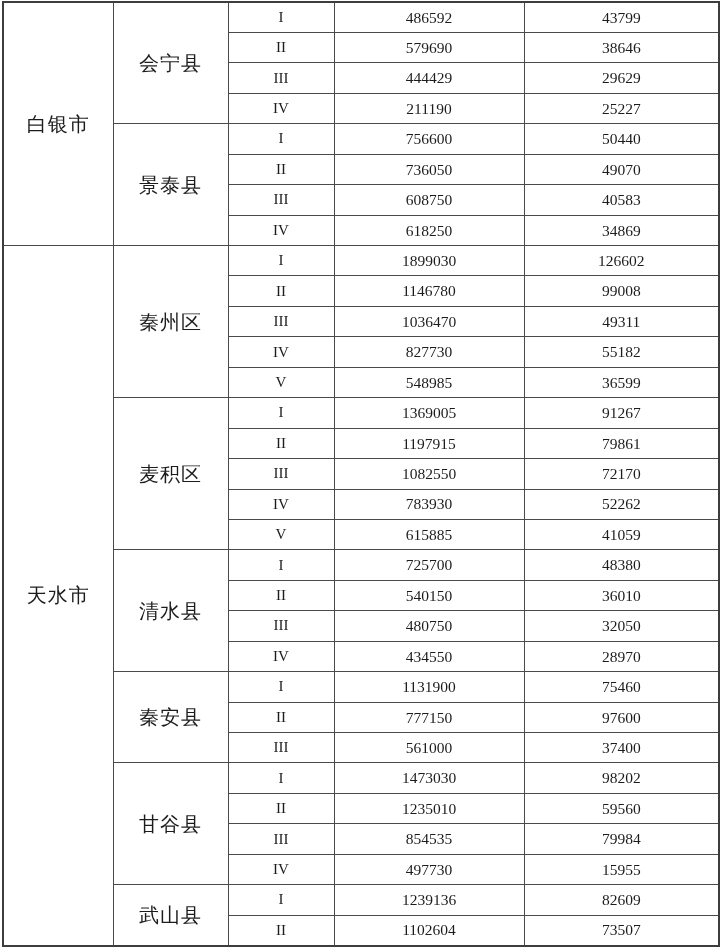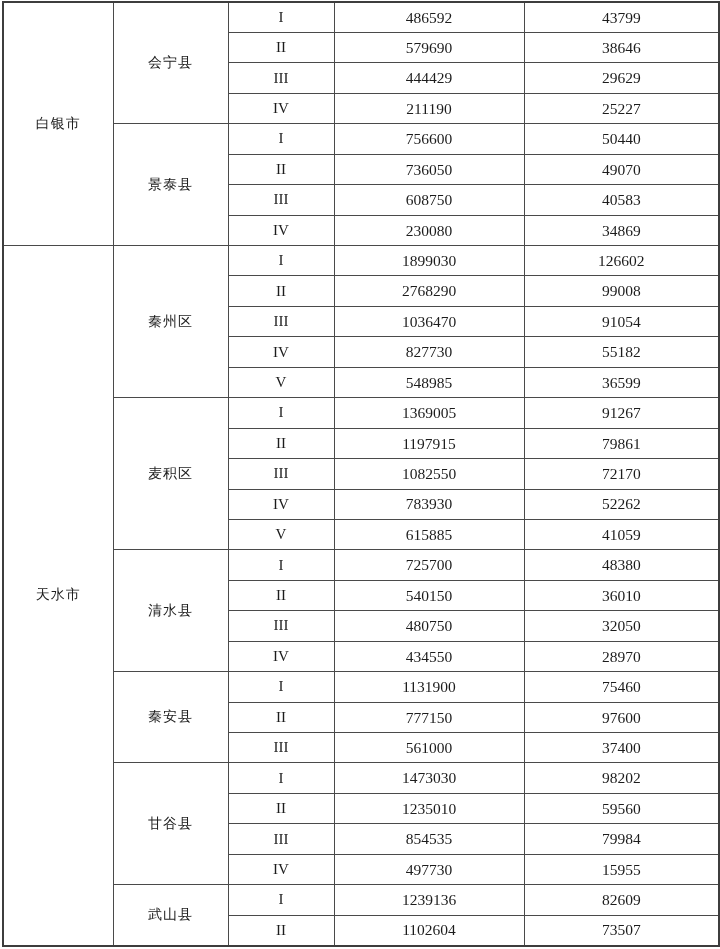--- a/index.html
+++ b/index.html
@@ -27,21 +27,21 @@
   col.c-v1{width:190px;}
   col.c-v2{width:195px;}
   td{
     border:1px solid var(--border-color);
     height:30.45px;
     text-align:center;vertical-align:middle;
     font-size:16px;line-height:1;
     overflow:hidden;white-space:nowrap;
     padding:0;
   }
-  td.city,td.county{font-size:14px;letter-spacing:1px;}
+  td.city,td.county{font-size:20px;letter-spacing:1px;}
   td.grade{font-size:15px;}
   td.val{font-size:15.5px;}
 </style>
 </head>
 <body>
 
 <div class="page">
   <table class="data-table">
     <colgroup>
       <col class="c-city">
@@ -84,39 +84,39 @@
           <td class="val">736050</td>
           <td class="val">49070</td>
         </tr>
         <tr>
           <td class="grade">III</td>
           <td class="val">608750</td>
           <td class="val">40583</td>
         </tr>
         <tr>
           <td class="grade">IV</td>
-          <td class="val">230080</td>
+          <td class="val">618250</td>
           <td class="val">34869</td>
         </tr>
         <tr>
           <td class="city" rowspan="23">天水市</td>
           <td class="county" rowspan="5">秦州区</td>
           <td class="grade">I</td>
           <td class="val">1899030</td>
           <td class="val">126602</td>
         </tr>
         <tr>
           <td class="grade">II</td>
-          <td class="val">2768290</td>
+          <td class="val">1146780</td>
           <td class="val">99008</td>
         </tr>
         <tr>
           <td class="grade">III</td>
           <td class="val">1036470</td>
-          <td class="val">91054</td>
+          <td class="val">49311</td>
         </tr>
         <tr>
           <td class="grade">IV</td>
           <td class="val">827730</td>
           <td class="val">55182</td>
         </tr>
         <tr>
           <td class="grade">V</td>
           <td class="val">548985</td>
           <td class="val">36599</td>

